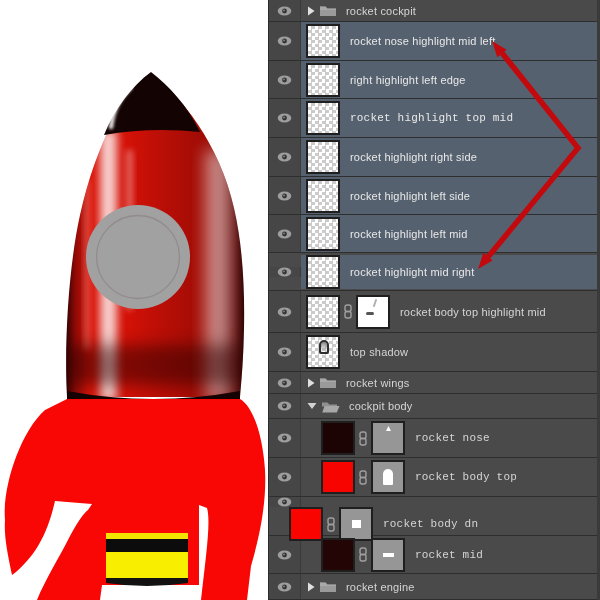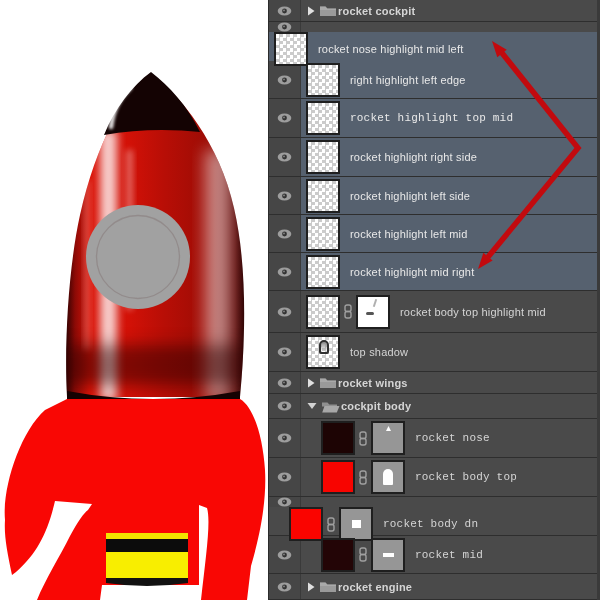--- a/index.html
+++ b/index.html
@@ -13,21 +13,21 @@
     border-right:3px solid #3a3a3a;display:flex;flex-direction:column;}
   .row{display:flex;box-sizing:border-box;border-bottom:1px solid #2e2e2e;
     background:#4a4a4a;flex:none;}
   .eye-cell{width:31px;flex:none;display:flex;align-items:center;justify-content:center;
     background:#464646;border-right:1px solid #3a3a3a;}
   .row-content{flex:1;display:flex;align-items:center;padding-left:5px;min-width:0;}
   .row.selected .row-content{background:#56616f;}
   .row.indent1 .row-content{padding-left:20px;font-family:Liberation Mono, monospace;}
   .label{font-size:11px;color:#d5d5d5;margin-left:10px;white-space:nowrap;letter-spacing:.2px;}
   .row.selected .label{color:#e9e9e9;}
-  .group-label{margin-left:1px;font-weight:bold;}
+  .group-label{margin-left:9px;}
   .tri{flex:none;margin:0 4px 0 1px;display:flex;align-items:center;}
   .foldericon{flex:none;display:flex;align-items:center;}
   .thumb{width:34px;height:34px;flex:none;border:2px solid #1f1f1f;box-sizing:border-box;
     position:relative;overflow:hidden;}
   .checker{background-image:conic-gradient(#cbcbcb 25%,#ffffff 25% 50%,#cbcbcb 50% 75%,#ffffff 75%);
     background-size:7px 7px;}
   .mask-gray{background:#969696;}
   .mask-white{background:#ffffff;}
   .linkicon{flex:none;margin:0 3px;display:flex;align-items:center;}
   
@@ -126,21 +126,21 @@
           </span>
           <span class="foldericon">
             <svg width="18" height="13" viewBox="0 0 18 13">
               <path d="M1,2.5 h5.5 l1.8,2 H17 V12 H1 Z" fill="#9a9a9a"></path>
               <path d="M1,2.5 h5.5 l1.8,2 H17 V6 H1 Z" fill="#b4b4b4" opacity="0.6"></path>
             </svg>
           </span>
           <span class="label group-label">rocket cockpit</span>
         </div>
       </div>
-      <div class="row selected" style="height: 39px; flex-direction: column;">
+      <div class="row selected" style="height: 39px;">
         <div class="eye-cell">
           <svg width="15" height="10" viewBox="0 0 15 10">
             <ellipse cx="7.5" cy="5" rx="6.8" ry="4.6" fill="#9d9d9d"></ellipse>
             <circle cx="7.5" cy="5" r="2.4" fill="#333"></circle>
             <circle cx="7" cy="4.4" r="0.9" fill="#8a8a8a"></circle>
           </svg>
         </div>
         <div class="row-content">
           <div class="thumb checker"></div>
           <span class="label">rocket nose highlight mid left</span>
@@ -204,21 +204,21 @@
             <ellipse cx="7.5" cy="5" rx="6.8" ry="4.6" fill="#9d9d9d"></ellipse>
             <circle cx="7.5" cy="5" r="2.4" fill="#333"></circle>
             <circle cx="7" cy="4.4" r="0.9" fill="#8a8a8a"></circle>
           </svg>
         </div>
         <div class="row-content">
           <div class="thumb checker"></div>
           <span class="label">rocket highlight left mid</span>
         </div>
       </div>
-      <div class="row selected" style="height: 38px;">
+      <div class="row selected" style="height: 38px; align-items: center;">
         <div class="eye-cell">
           <svg width="15" height="10" viewBox="0 0 15 10">
             <ellipse cx="7.5" cy="5" rx="6.8" ry="4.6" fill="#9d9d9d"></ellipse>
             <circle cx="7.5" cy="5" r="2.4" fill="#333"></circle>
             <circle cx="7" cy="4.4" r="0.9" fill="#8a8a8a"></circle>
           </svg>
         </div>
         <div class="row-content">
           <div class="thumb checker"></div>
           <span class="label">rocket highlight mid right</span>

